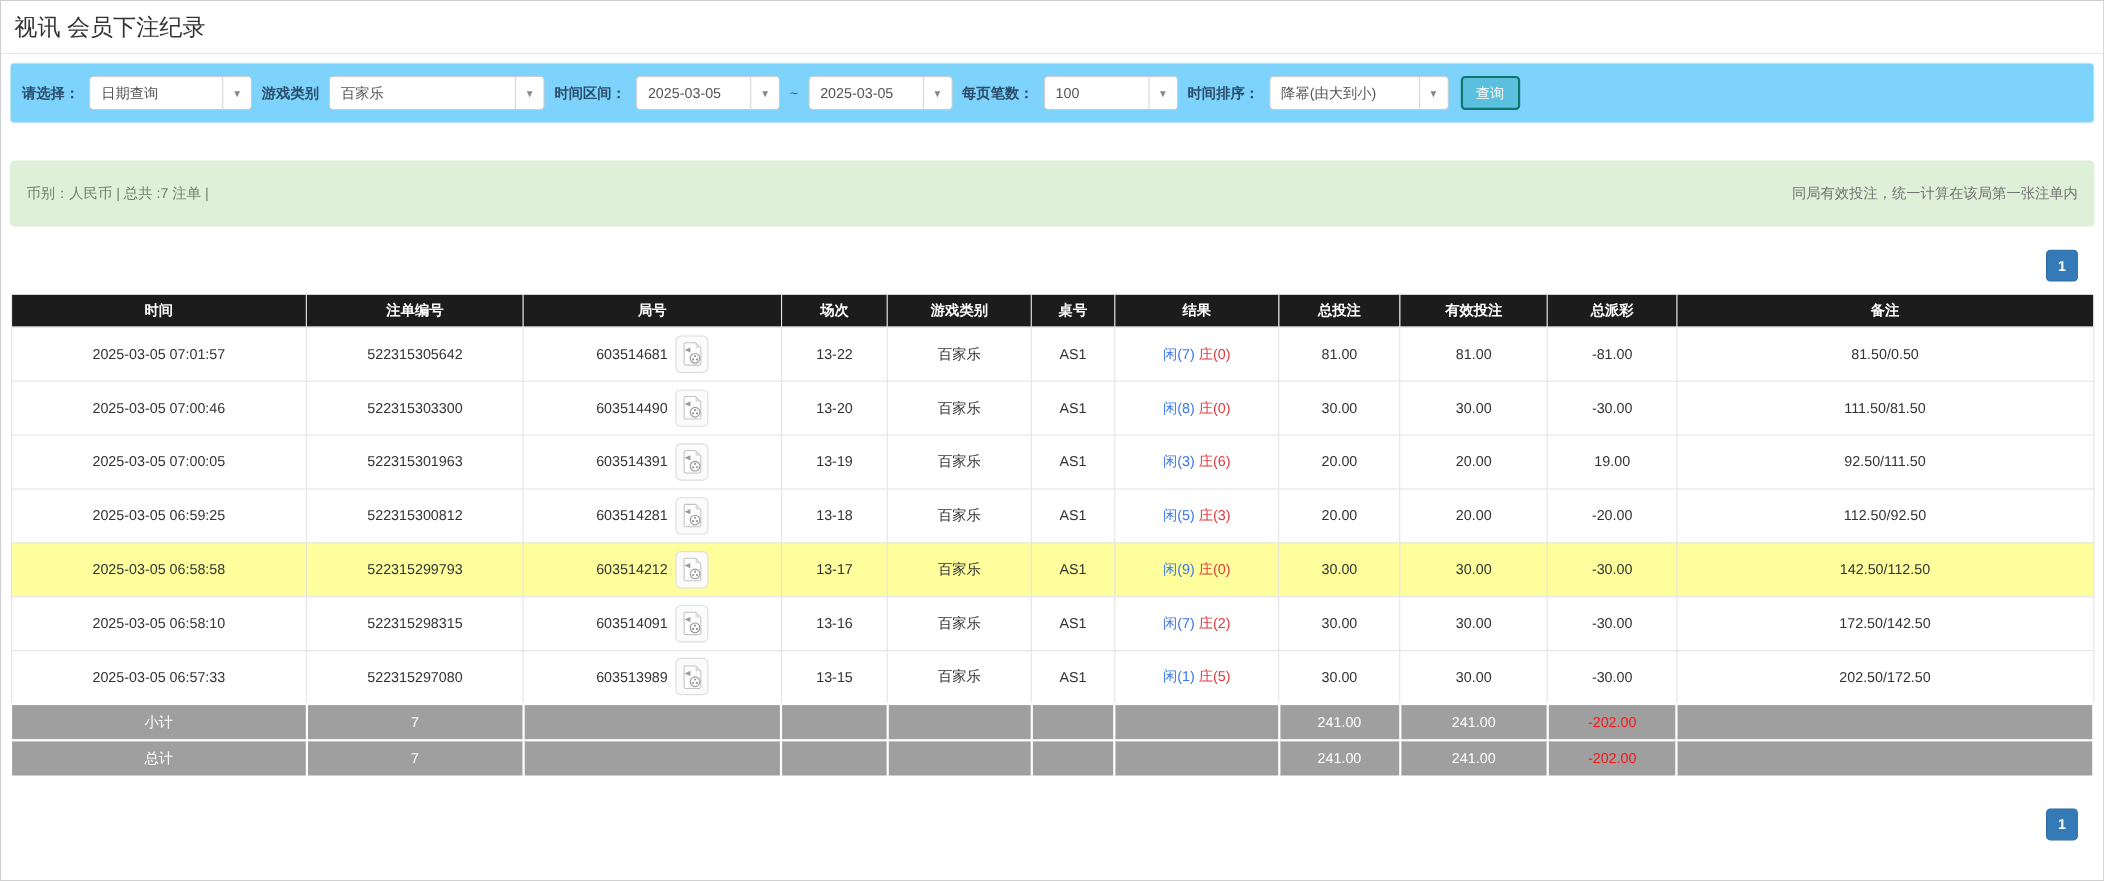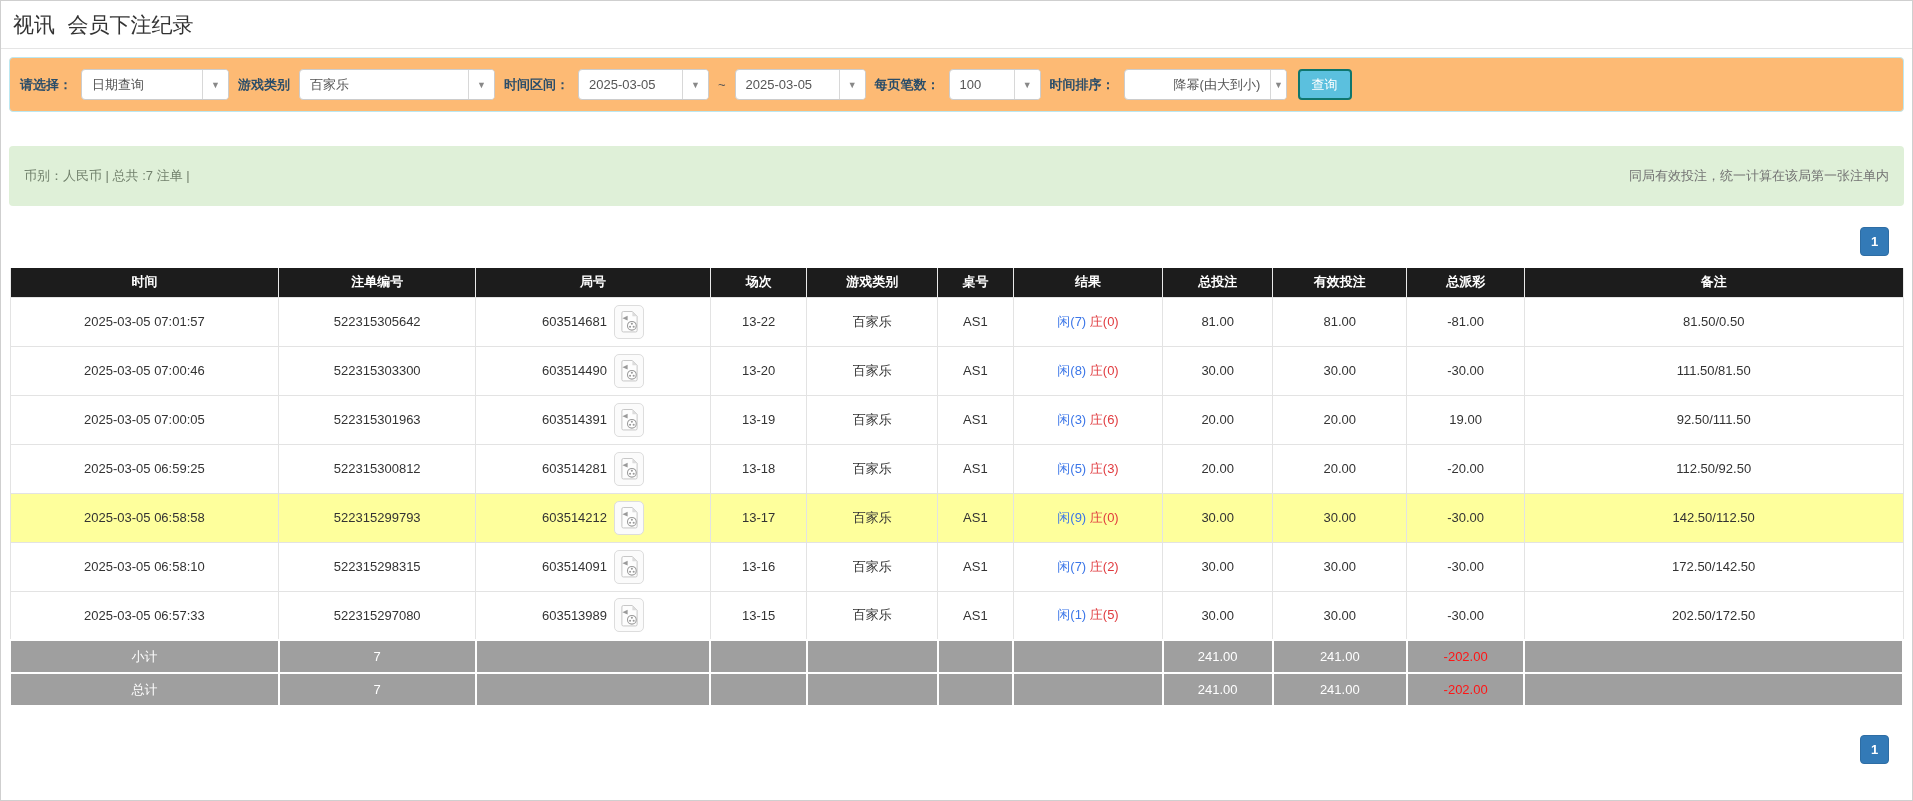--- a/index.html
+++ b/index.html
@@ -7,28 +7,27 @@
   body {
     font-family: "Liberation Sans", "DejaVu Sans", sans-serif;
     color: #333;
     border: 1px solid #cfcfcf;
   }
   .page-title {
     font-size: 21px;
     color: #333;
     padding: 10px 12px 9px 12px;
     font-weight: normal;
-    font-family: Liberation Mono, monospace;
   }
   .title-rule { border: none; border-top: 1px solid #e5e5e5; }
 
   
   .filter-panel {
     margin: 8px 8px 0 8px;
-    background: #fdba74;
+    background: #7dd3fc;
     border: 1px solid #bce8f1;
     border-radius: 4px;
     padding: 11px 10px;
     display: flex;
     align-items: center;
     gap: 9px;
     font-size: 13px;
   }
   .filter-label { color: #2a4d69; font-weight: bold; white-space: nowrap; }
   .combo {
@@ -53,22 +52,22 @@
     width: 26px;
     border-left: 1px solid #d8d8d8;
     display: flex; align-items: center; justify-content: center;
     color: #888;
     font-size: 9px;
     background: #fff;
   }
   .w-select { width: 148px; }
   .w-game { width: 196px; }
   .w-date { width: 131px; }
-  .w-size { width: 92px; }
-  .w-sort { width: 163px; padding-left: 39px; }
+  .w-size { width: 122px; }
+  .w-sort { width: 163px; }
   .tilde { color: #555; }
   .btn-search {
     background: #5bc0de;
     border: 2px solid #0f766e;
     color: #fff;
     font-size: 13px;
     border-radius: 4px;
     height: 31px;
     padding: 0 12px;
     cursor: pointer;

